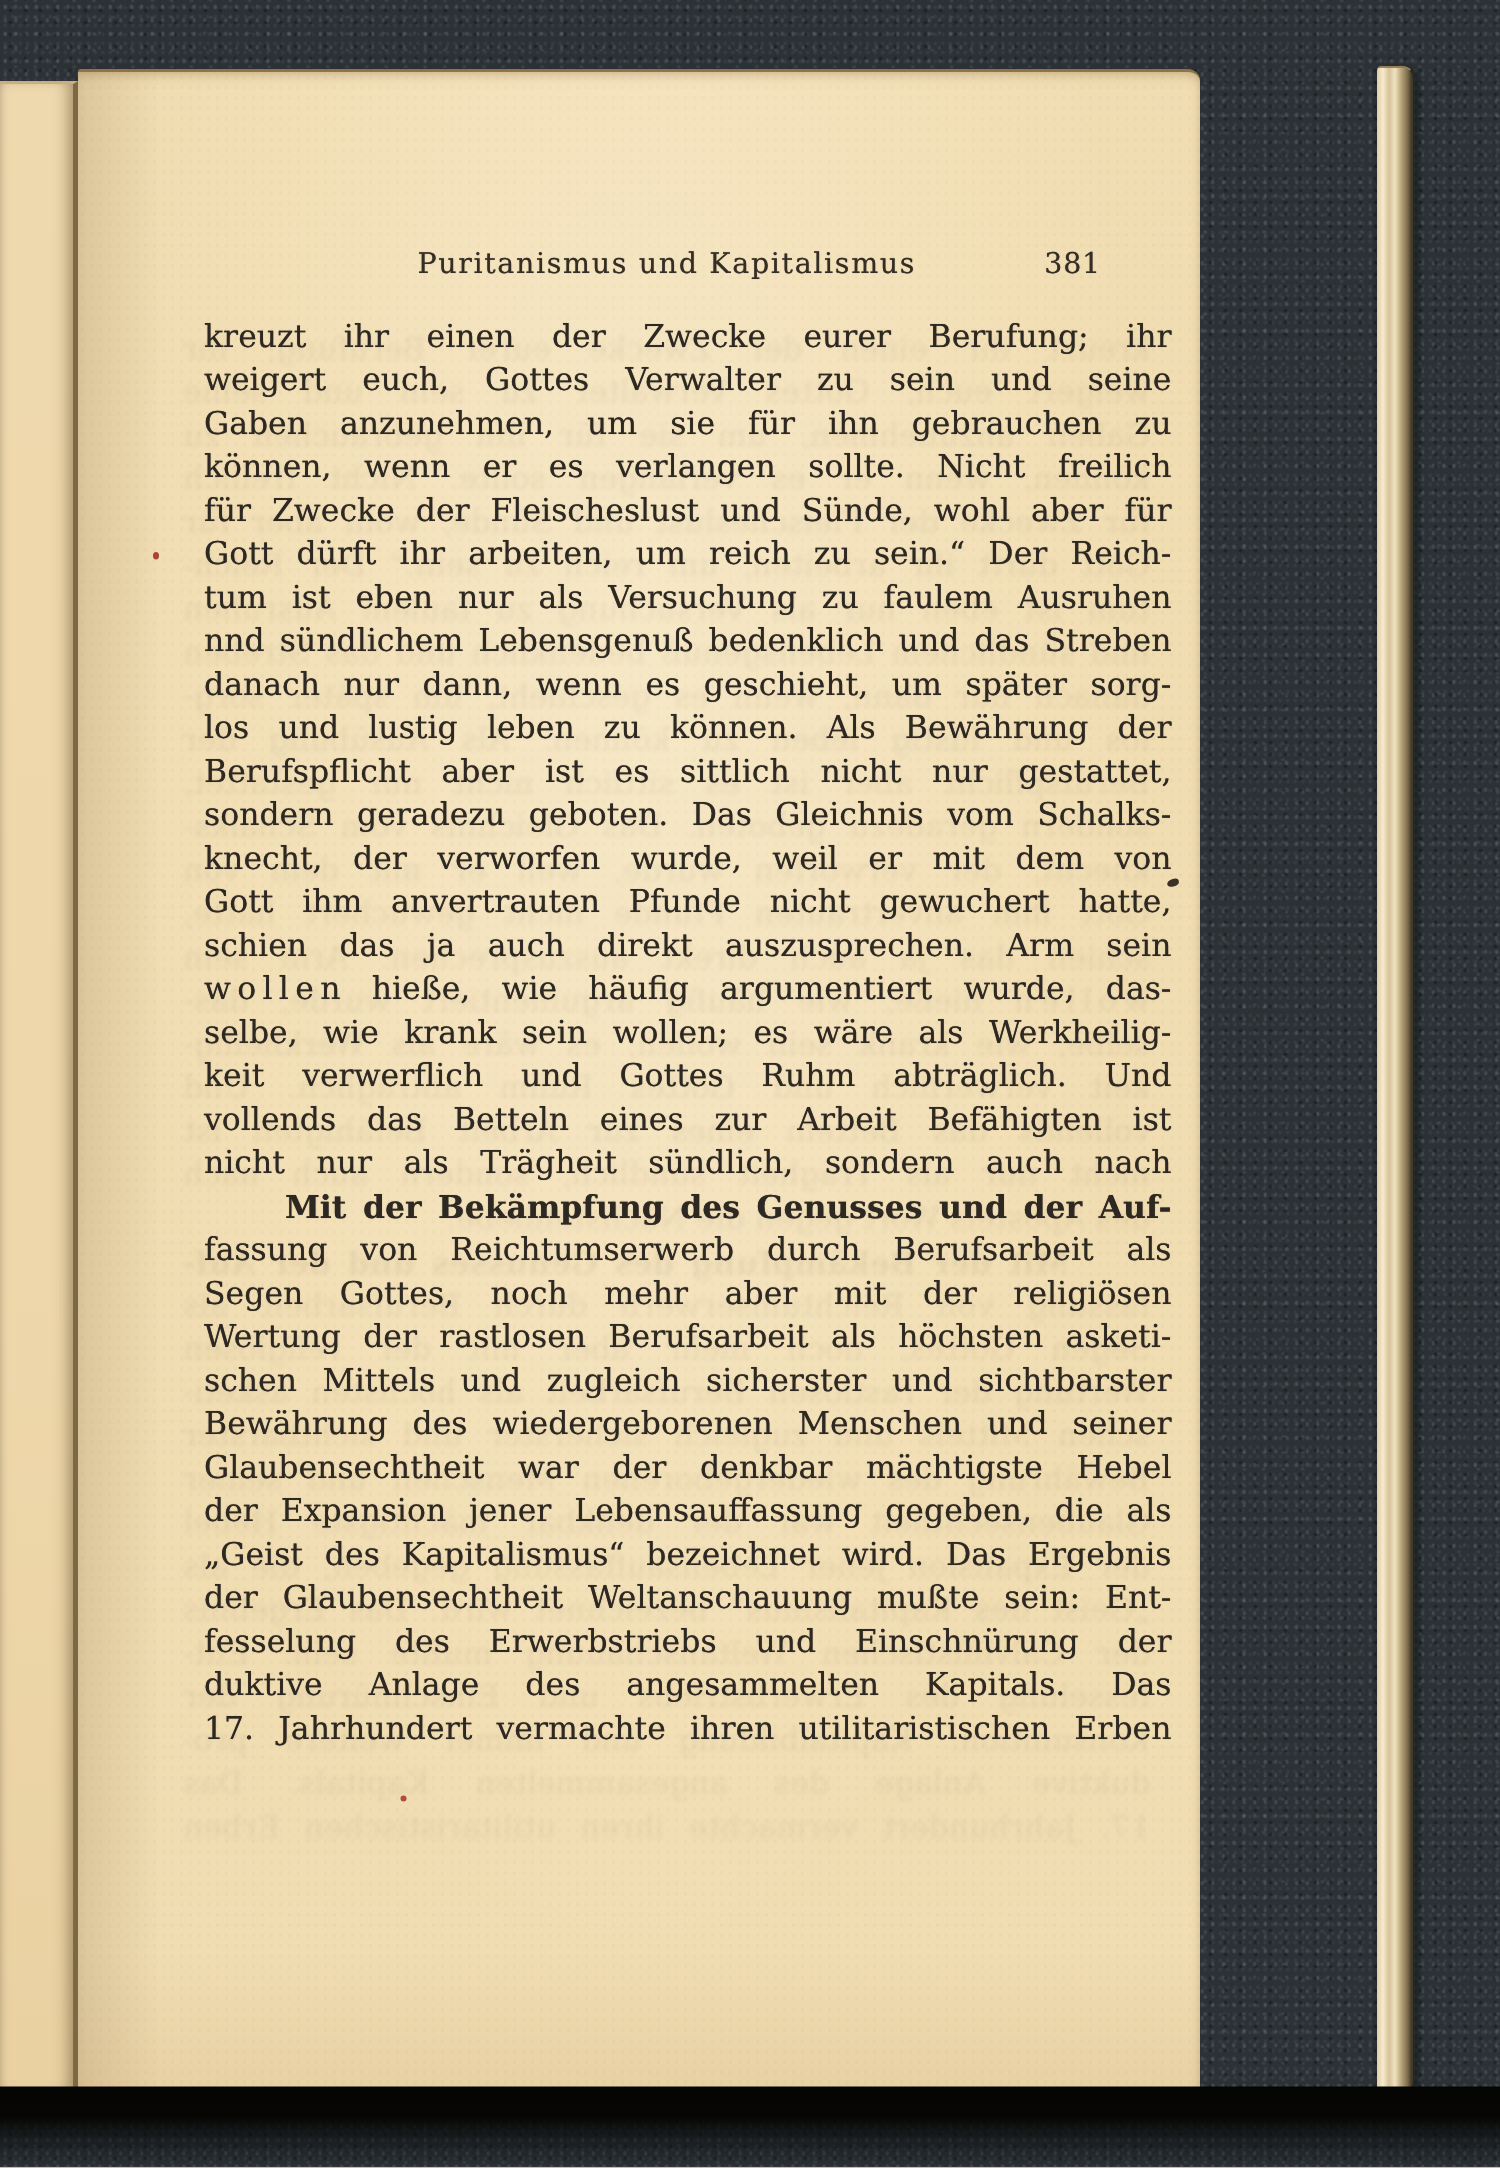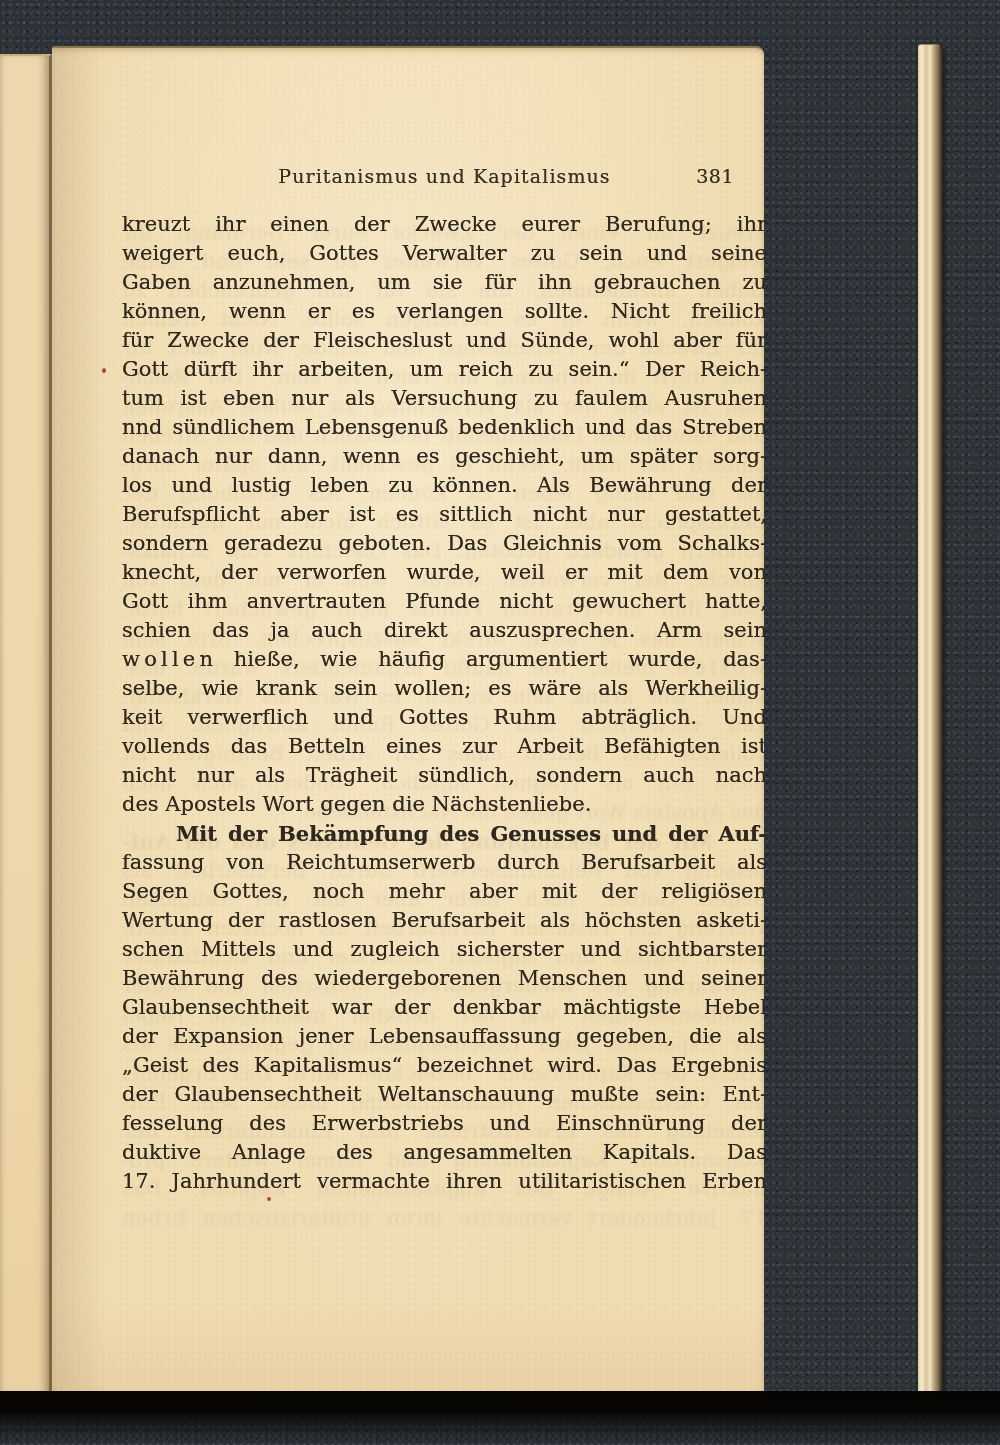--- a/index.html
+++ b/index.html
@@ -33,34 +33,35 @@
     background-image:
       radial-gradient(ellipse at 50% 30%, rgba(255,249,232,.38), rgba(255,255,255,0) 65%),
       linear-gradient(0deg, rgba(190,160,110,.20), rgba(0,0,0,0) 95px),
       linear-gradient(90deg, rgba(120,92,50,.18), rgba(0,0,0,0) 55px),
       radial-gradient(rgba(150,120,70,.05) 1px, transparent 1.3px);
     background-size:auto,auto,auto,6px 7px;
     border-top:2px solid #8d7449;
     border-bottom:3px solid #c0a374;
     border-radius:2px 8px 6px 2px;
     box-shadow:inset 0 6px 10px -7px rgba(130,100,55,.6), inset -4px 0 8px -6px rgba(130,100,55,.4);
+    padding-left:36px;
   }
   .head{position:absolute;left:70px;top:117px;width:645px;height:26px;}
   .head-title{
     position:absolute;left:0;right:0;text-align:center;
     font-size:19px;letter-spacing:1.1px;color:#352e25;
     text-shadow:0 0 .5px rgba(53,46,37,.7);
   }
   .head-num{
     position:absolute;right:33px;top:0;
     font-size:19px;letter-spacing:.5px;color:#352e25;
     text-shadow:0 0 .5px rgba(53,46,37,.7);
   }
   .text-col{
-    position:absolute;left:70px;top:162px;width:645px;z-index:2;
+    position:absolute;left:84px;top:162px;width:645px;z-index:2;
     color:#2e2822;text-shadow:0 0 .5px rgba(46,40,34,.75);
   }
   .line{
     height:29px;line-height:29px;font-size:21px;
     text-align:justify;text-align-last:justify;
     white-space:normal;overflow:visible;
   }
   .line.flush-left{text-align-last:left;}
   .line.indent{padding-left:54px;font-weight:bold;}
   
@@ -152,21 +153,20 @@
         <div class="line">Berufspflicht aber ist es sittlich nicht nur gestattet,</div>
         <div class="line">sondern geradezu geboten. Das Gleichnis vom Schalks-</div>
         <div class="line">knecht, der verworfen wurde, weil er mit dem von</div>
         <div class="line">Gott ihm anvertrauten Pfunde nicht gewuchert hatte,</div>
         <div class="line">schien das ja auch direkt auszusprechen. Arm sein</div>
         <div class="line">w o l l e n hieße, wie häufig argumentiert wurde, das-</div>
         <div class="line">selbe, wie krank sein wollen; es wäre als Werkheilig-</div>
         <div class="line">keit verwerflich und Gottes Ruhm abträglich. Und</div>
         <div class="line">vollends das Betteln eines zur Arbeit Befähigten ist</div>
         <div class="line">nicht nur als Trägheit sündlich, sondern auch nach</div>
-        <div class="line flush-left">des Apostels Wort gegen die Nächstenliebe.</div>
         <div class="line indent">Mit der Bekämpfung des Genusses und der Auf-</div>
         <div class="line">fassung von Reichtumserwerb durch Berufsarbeit als</div>
         <div class="line">Segen Gottes, noch mehr aber mit der religiösen</div>
         <div class="line">Wertung der rastlosen Berufsarbeit als höchsten asketi-</div>
         <div class="line">schen Mittels und zugleich sicherster und sichtbarster</div>
         <div class="line">Bewährung des wiedergeborenen Menschen und seiner</div>
         <div class="line">Glaubensechtheit war der denkbar mächtigste Hebel</div>
         <div class="line">der Expansion jener Lebensauffassung gegeben, die als</div>
         <div class="line">„Geist des Kapitalismus“ bezeichnet wird. Das Ergebnis</div>
         <div class="line">der Glaubensechtheit Weltanschauung mußte sein: Ent-</div>

